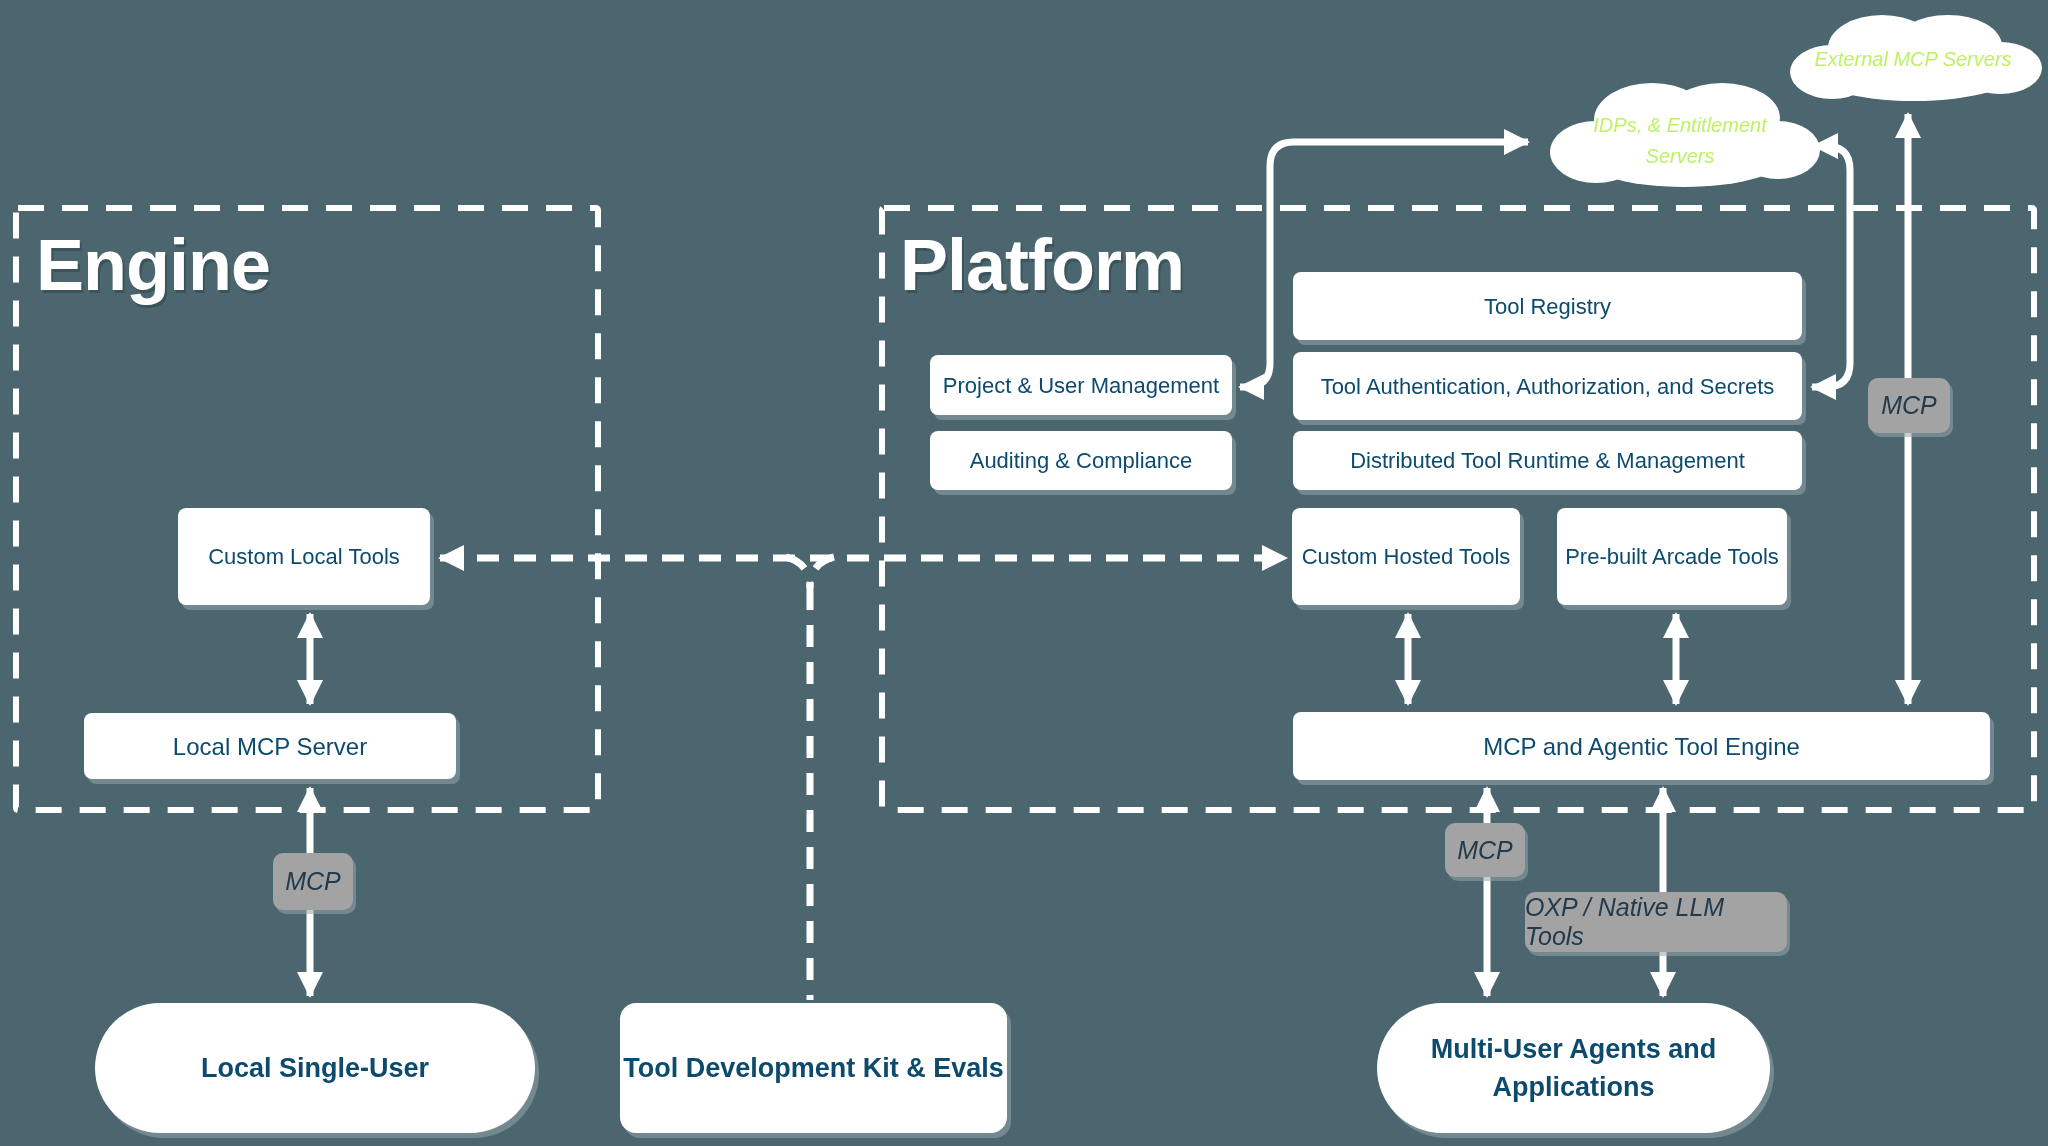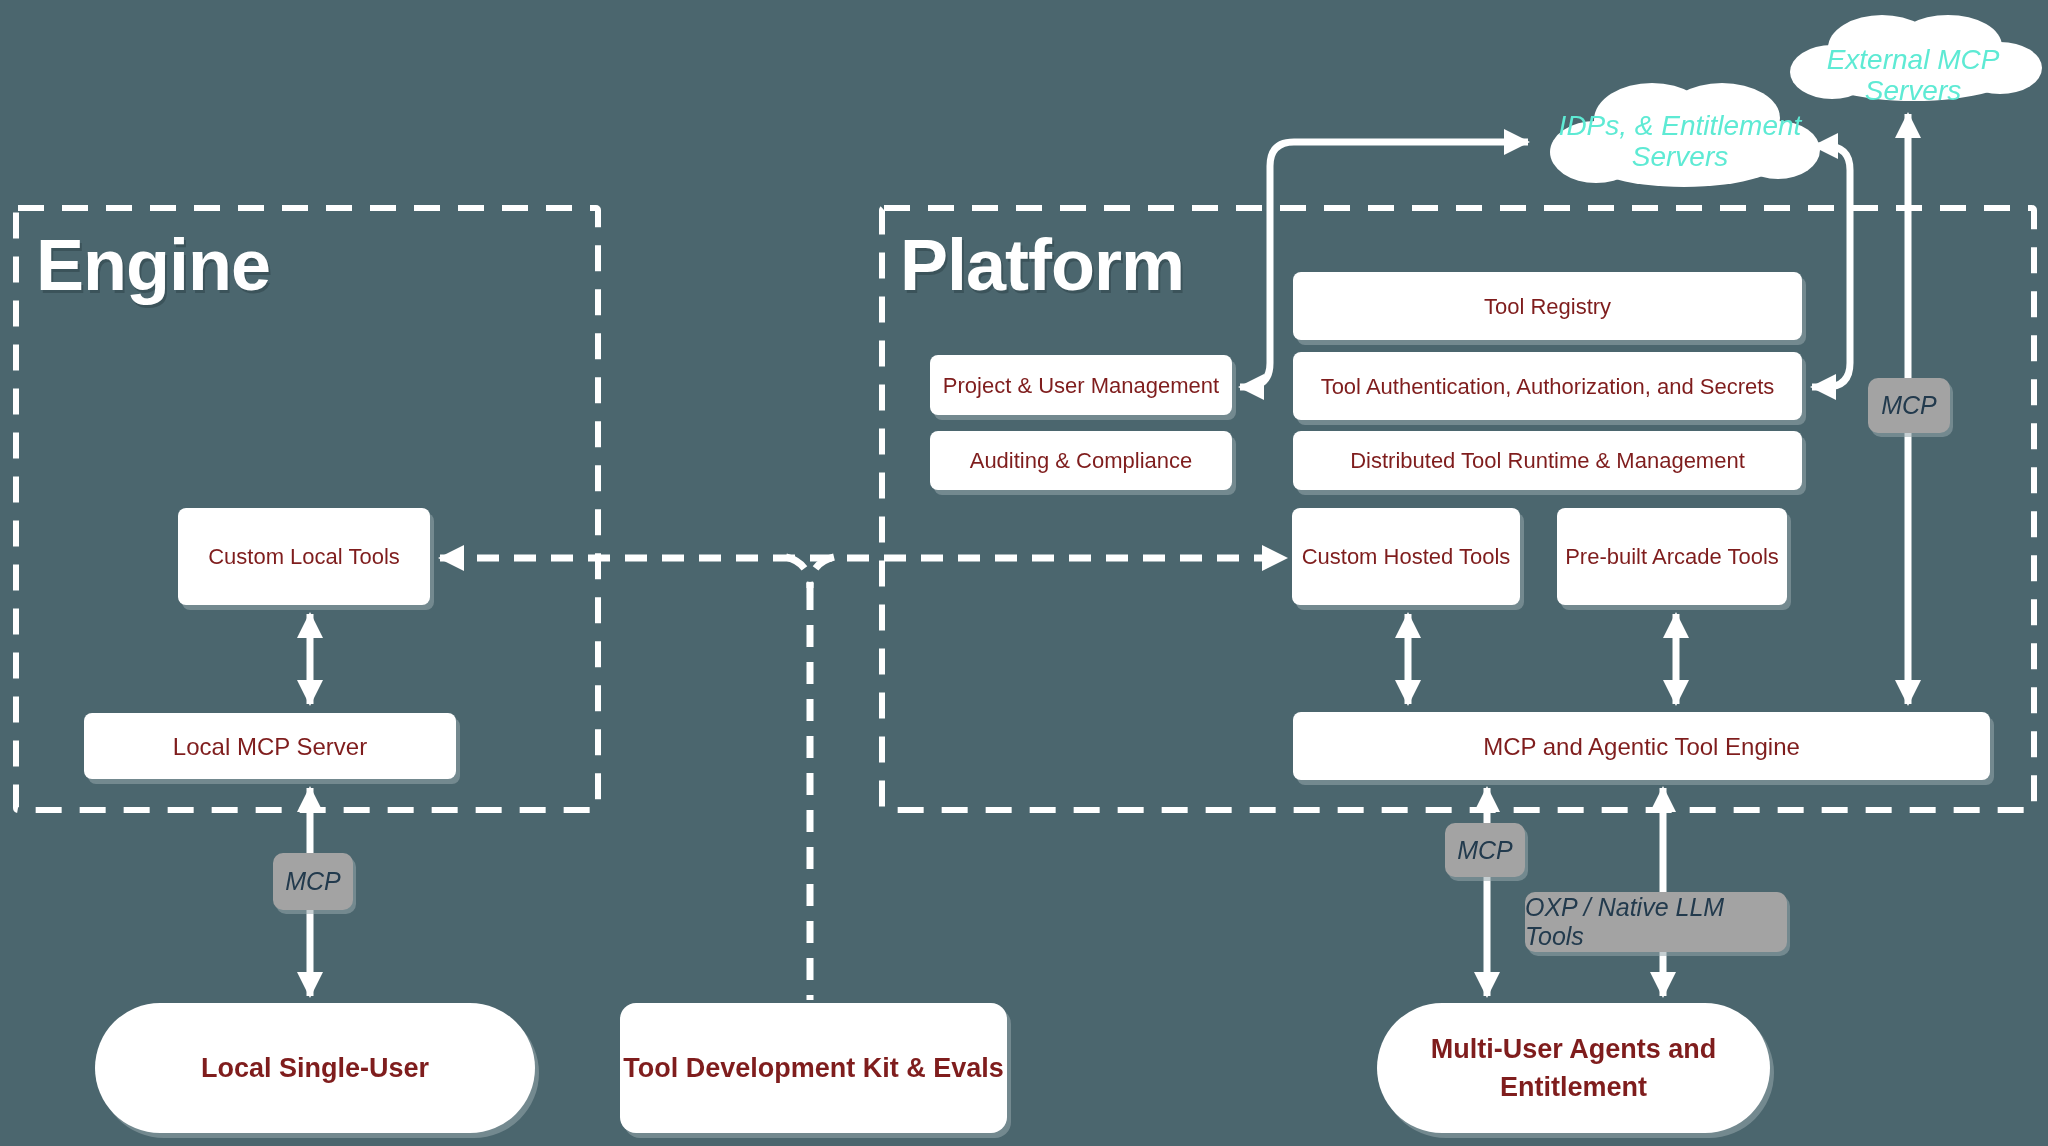--- a/index.html
+++ b/index.html
@@ -10,36 +10,36 @@
   }
   .overlay{position:absolute;left:0;top:0;z-index:2;}
   .region-title{
     position:absolute;z-index:3;color:#ffffff;font-weight:bold;
     font-size:72px;letter-spacing:-1px;
     text-shadow:2px 3px 0 rgba(32,48,55,0.35);
   }
   .node{
     position:absolute;z-index:3;background:#ffffff;border-radius:8px;
     display:flex;flex-direction:column;align-items:center;justify-content:center;
-    text-align:center;color:#7f1d1d;
+    text-align:center;color:#0c4a6e;
     box-shadow:4px 5px 0 rgba(150,165,172,0.55);
   }
   .node .lbl{font-size:22px;line-height:27px;}
   .node .lbl-big{font-size:24px;}
   .pill{border-radius:70px;}
   .pill .lbl, .tdk .lbl{font-weight:bold;font-size:27px;line-height:38px;}
   .tag{
     position:absolute;z-index:4;background:#a3a3a3;border-radius:10px;
     display:flex;align-items:center;justify-content:center;color:#223a4d;
     font-style:italic;font-size:25px;
     box-shadow:3px 4px 0 rgba(150,165,172,0.55);
   }
   .cloud-text{
-    position:absolute;z-index:3;color:#5eead4;font-style:italic;
-    font-size:28px;line-height:31px;text-align:center;
+    position:absolute;z-index:3;color:#bef264;font-style:italic;
+    font-size:20px;line-height:31px;text-align:center;
   }
 </style>
 </head>
 <body>
 
 <svg class="overlay" width="2048" height="1146" viewBox="0 0 2048 1146">
   <defs>
     <marker id="ahe" markerUnits="userSpaceOnUse" markerWidth="34" markerHeight="34" refX="26" refY="15" orient="auto">
       <path d="M2,2 L28,15 L2,28 Z" fill="#ffffff"></path>
     </marker>
@@ -128,19 +128,19 @@
 </div>
 
 <div class="node pill" style="left:95px;top:1003px;width:440px;height:130px;">
   <span class="lbl">Local Single-User</span>
 </div>
 <div class="node tdk" style="left:620px;top:1003px;width:387px;height:130px;border-radius:16px;">
   <span class="lbl">Tool Development Kit &amp; Evals</span>
 </div>
 <div class="node pill" style="left:1377px;top:1003px;width:393px;height:130px;">
   <span class="lbl">Multi-User Agents and</span>
-  <span class="lbl">Entitlement</span>
+  <span class="lbl">Applications</span>
 </div>
 
 <div class="tag" style="left:273px;top:853px;width:80px;height:57px;">MCP</div>
 <div class="tag" style="left:1868px;top:378px;width:82px;height:55px;">MCP</div>
 <div class="tag" style="left:1445px;top:823px;width:80px;height:54px;">MCP</div>
 <div class="tag" style="left:1525px;top:892px;width:262px;height:60px;">OXP / Native LLM Tools</div>
 
 </body></html>

